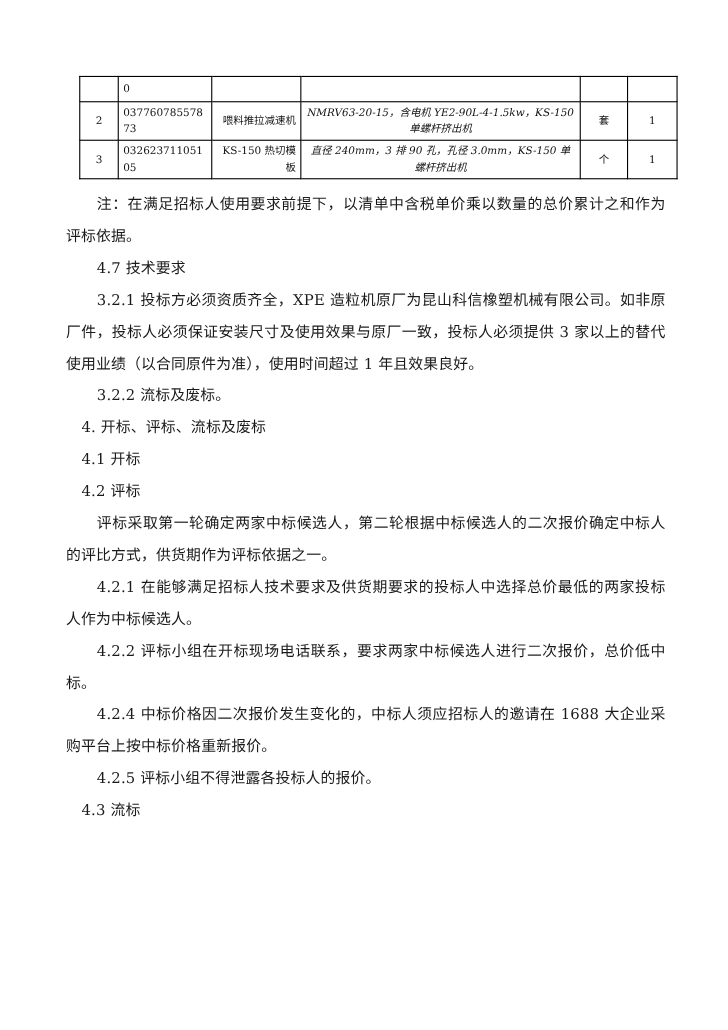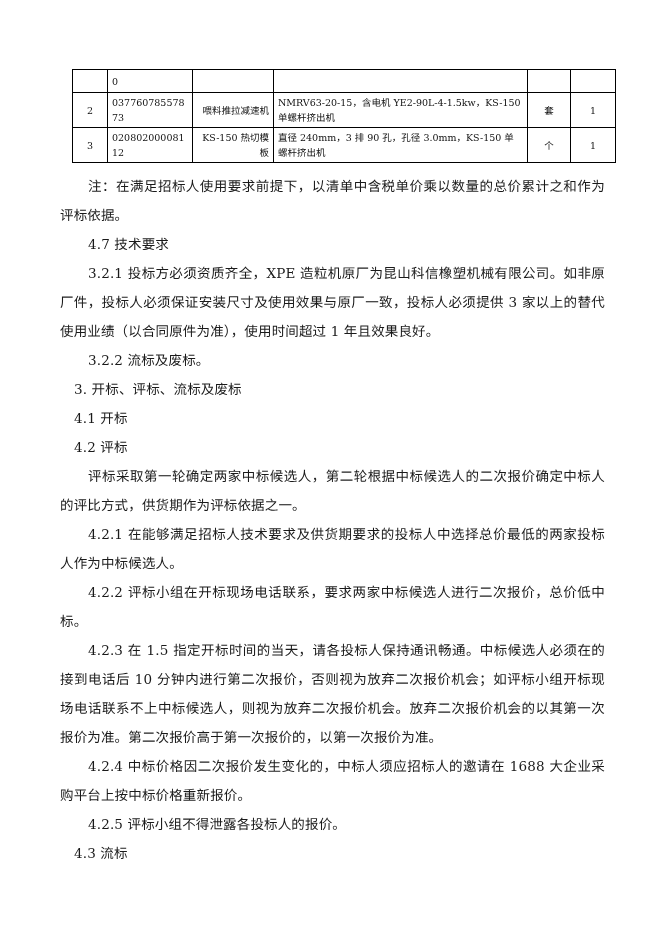--- a/index.html
+++ b/index.html
@@ -44,21 +44,21 @@
     line-height: 15px;
     vertical-align: middle;
     font-family: "DejaVu Serif", "Liberation Serif", serif;
     color: #111;
     word-wrap: break-word;
     overflow-wrap: break-word;
   }
   td.c-idx   { width: 26px;  text-align: center; }
   td.c-code  { width: 76px;  text-align: left; }
   td.c-name  { width: 72px;  text-align: right; }
-  td.c-spec  { width: 245px; text-align: left; }
+  td.c-spec  { width: 245px; text-align: center; font-style: italic; }
   td.c-unit  { width: 34px;  text-align: center; }
   td.c-qty   { width: 36px;  text-align: center; }
   tr.partial-row td { height: 18px; }
   tr.data-row td { height: 30px; }
 
   
   .body-text {
     position: absolute;
     left: 60px;
     top: 172px;
@@ -96,40 +96,39 @@
         <tr class="data-row">
           <td class="c-idx">2</td>
           <td class="c-code">03776078557873</td>
           <td class="c-name">喂料推拉减速机</td>
           <td class="c-spec">NMRV63-20-15，含电机 YE2-90L-4-1.5kw，KS-150 单螺杆挤出机</td>
           <td class="c-unit">套</td>
           <td class="c-qty">1</td>
         </tr>
         <tr class="data-row">
           <td class="c-idx">3</td>
-          <td class="c-code">02080200008112</td>
+          <td class="c-code">03262371105105</td>
           <td class="c-name">KS-150 热切模板</td>
           <td class="c-spec">直径 240mm，3 排 90 孔，孔径 3.0mm，KS-150 单螺杆挤出机</td>
           <td class="c-unit">个</td>
           <td class="c-qty">1</td>
         </tr>
       </tbody>
     </table>
   </div>
 
   <div class="body-text">
     <p class="para indent2">注：在满足招标人使用要求前提下，以清单中含税单价乘以数量的总价累计之和作为评标依据。</p>
     <p class="para indent2">4.7 技术要求</p>
     <p class="para indent2">3.2.1 投标方必须资质齐全，XPE 造粒机原厂为昆山科信橡塑机械有限公司。如非原厂件，投标人必须保证安装尺寸及使用效果与原厂一致，投标人必须提供 3 家以上的替代使用业绩（以合同原件为准），使用时间超过 1 年且效果良好。</p>
     <p class="para indent2">3.2.2 流标及废标。</p>
-    <p class="para indent1">3. 开标、评标、流标及废标</p>
+    <p class="para indent1">4. 开标、评标、流标及废标</p>
     <p class="para indent1">4.1 开标</p>
     <p class="para indent1">4.2 评标</p>
     <p class="para indent2">评标采取第一轮确定两家中标候选人，第二轮根据中标候选人的二次报价确定中标人的评比方式，供货期作为评标依据之一。</p>
     <p class="para indent2">4.2.1 在能够满足招标人技术要求及供货期要求的投标人中选择总价最低的两家投标人作为中标候选人。</p>
     <p class="para indent2">4.2.2 评标小组在开标现场电话联系，要求两家中标候选人进行二次报价，总价低中标。</p>
-    <p class="para indent2">4.2.3 在 1.5 指定开标时间的当天，请各投标人保持通讯畅通。中标候选人必须在的接到电话后 10 分钟内进行第二次报价，否则视为放弃二次报价机会；如评标小组开标现场电话联系不上中标候选人，则视为放弃二次报价机会。放弃二次报价机会的以其第一次报价为准。第二次报价高于第一次报价的，以第一次报价为准。</p>
     <p class="para indent2">4.2.4 中标价格因二次报价发生变化的，中标人须应招标人的邀请在 1688 大企业采购平台上按中标价格重新报价。</p>
     <p class="para indent2">4.2.5 评标小组不得泄露各投标人的报价。</p>
     <p class="para indent1">4.3 流标</p>
   </div>
 
 </div>
 
 </body></html>

